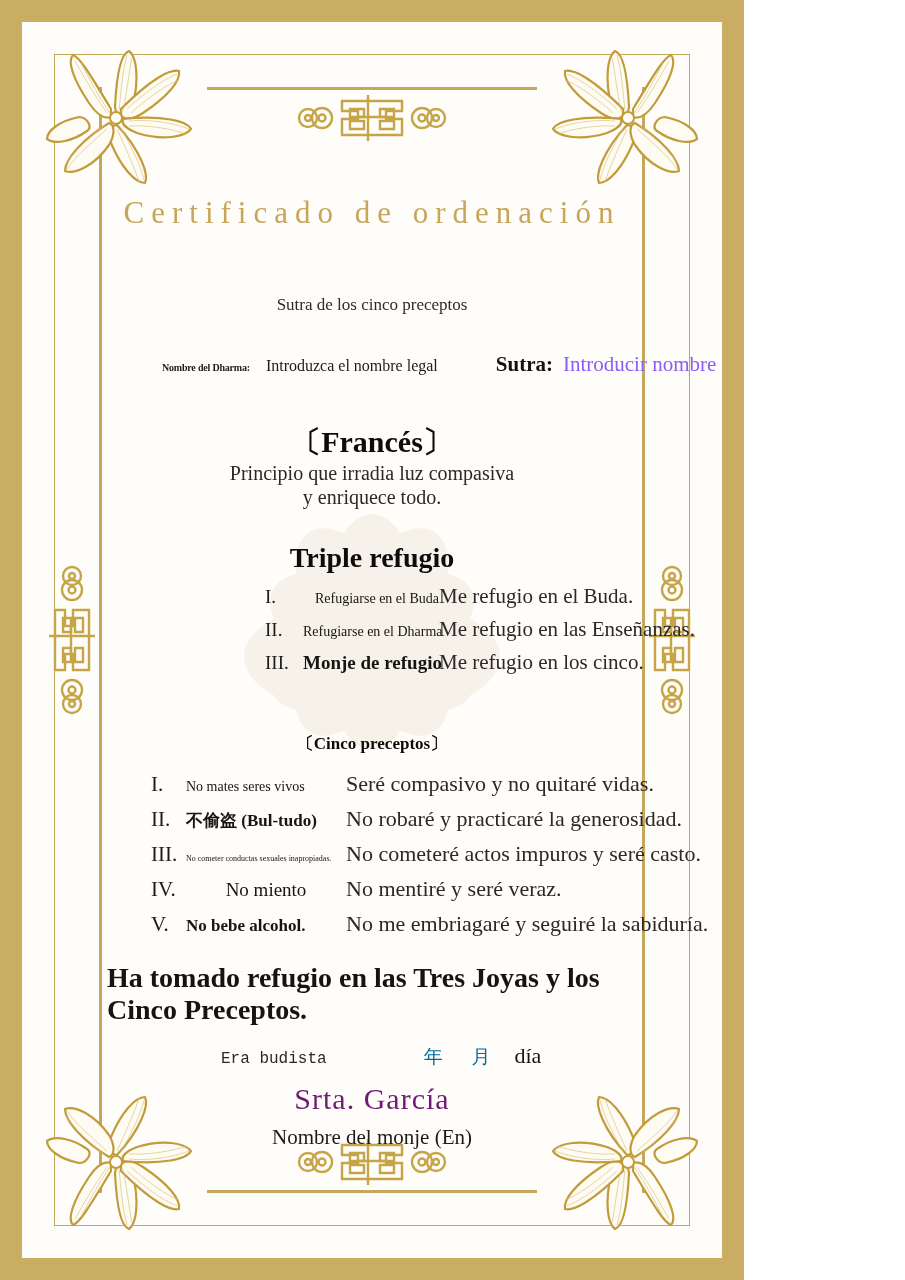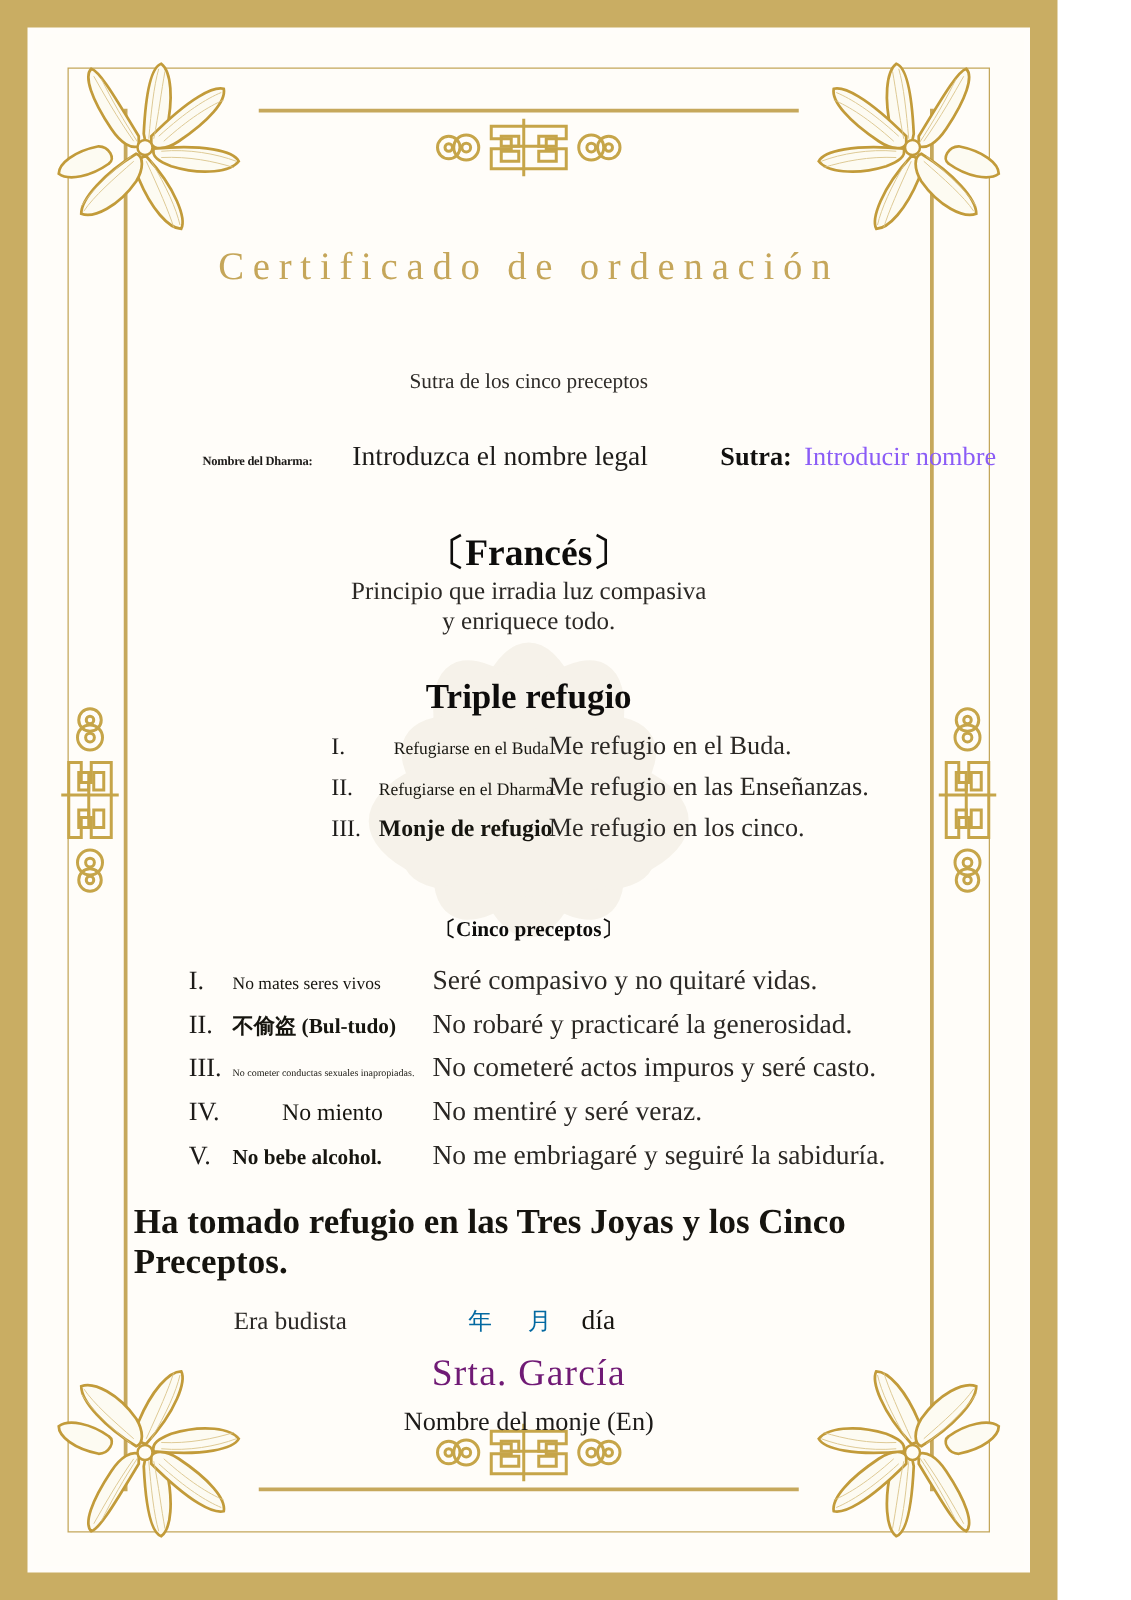--- a/index.html
+++ b/index.html
@@ -2,21 +2,21 @@
 <html><head>
 <meta charset="utf-8">
 <style>
   html,body{margin:0;padding:0;}
   body{
     width:905px;height:1280px;overflow:hidden;
     background:#ffffff;
     font-family:"Liberation Serif", serif;
   }
   .page{
-    position:relative;width:846px;height:1280px;box-sizing:border-box;
+    position:relative;width:744px;height:1280px;box-sizing:border-box;
     background:#c9ad63;
   }
   
   .mat{
     position:absolute;left:22px;top:22px;right:22px;bottom:22px;
     background:#fffdfa;
   }
   
   .rule-thin{
     position:absolute;left:27px;top:27px;right:27px;bottom:27px;
@@ -74,21 +74,21 @@
   }
   .names{
     position:absolute;top:325px;left:0;right:0;
     display:flex;align-items:baseline;
   }
   .dharma-label{
     font-size:10px;font-weight:bold;color:#1d1b19;letter-spacing:-.2px;
     white-space:nowrap;margin-left:55px;
   }
   .dharma-value{
-    font-size:22px;color:#1d1b19;margin-left:32px;white-space:nowrap;
+    font-size:16px;color:#1d1b19;margin-left:16px;white-space:nowrap;
   }
   .name-label{
     font-size:21px;font-weight:bold;color:#121110;margin-left:58px;white-space:nowrap;
   }
   .name-value{
     font-size:21px;color:#8b5cf6;margin-left:10px;white-space:nowrap;
   }
   .dharma-title{
     position:absolute;top:395px;left:0;right:0;text-align:center;
     font-size:30px;font-weight:bold;color:#0d0c0b;letter-spacing:0px;
@@ -136,21 +136,21 @@
   .p-es{font-size:22px;color:#2b2825;white-space:nowrap;flex:none;}
 
   .closing{
     position:absolute;top:935px;left:0;right:0;text-align:left;
     font-size:28px;font-weight:bold;color:#16140f;
   }
   .dateline{
     position:absolute;top:1016px;left:0;right:0;
     display:flex;align-items:baseline;
   }
-  .era{font-size:20px;color:#2b2825;margin-left:80px;}
+  .era{font-size:16px;color:#2b2825;margin-left:114px;font-family:Liberation Mono, monospace;}
   .date-cjk{font-size:19px;color:#0369a1;margin-left:97px;letter-spacing:12px;}
   .date-day{font-size:22px;color:#16140f;margin-left:12px;}
 
   .signature{
     position:absolute;top:1055px;left:0;right:0;text-align:center;
     font-size:30px;color:#701a75;letter-spacing:1px;
   }
   .sign-sub{
     position:absolute;top:1098px;left:0;right:0;text-align:center;
     font-size:21px;color:#1d1b19;

